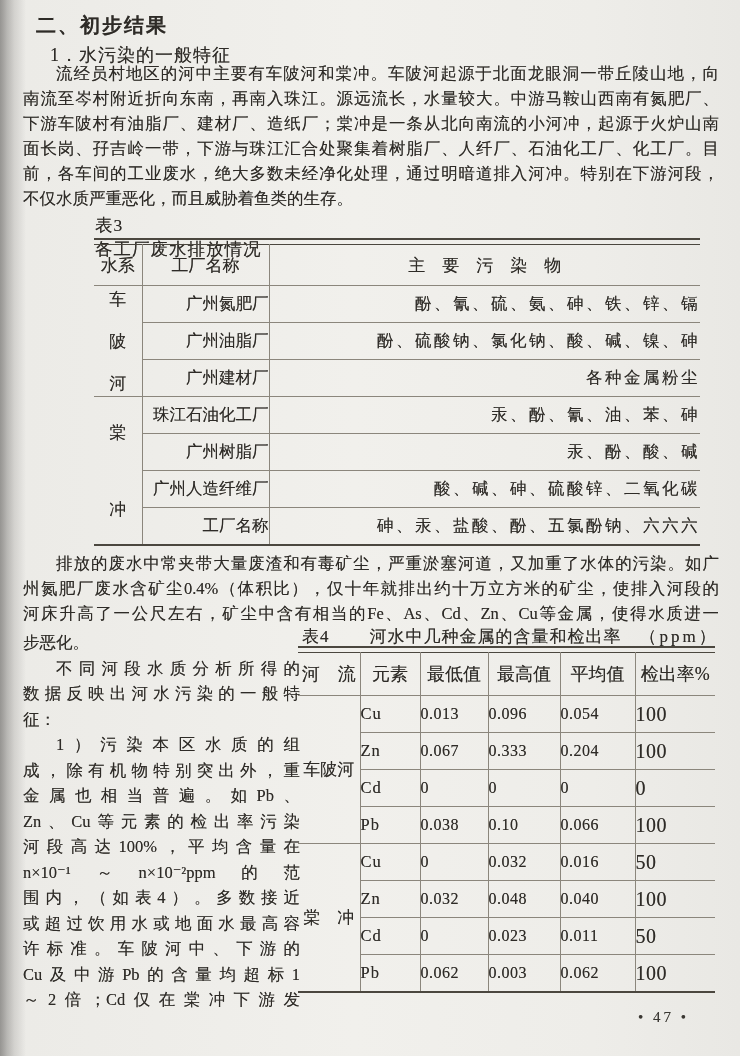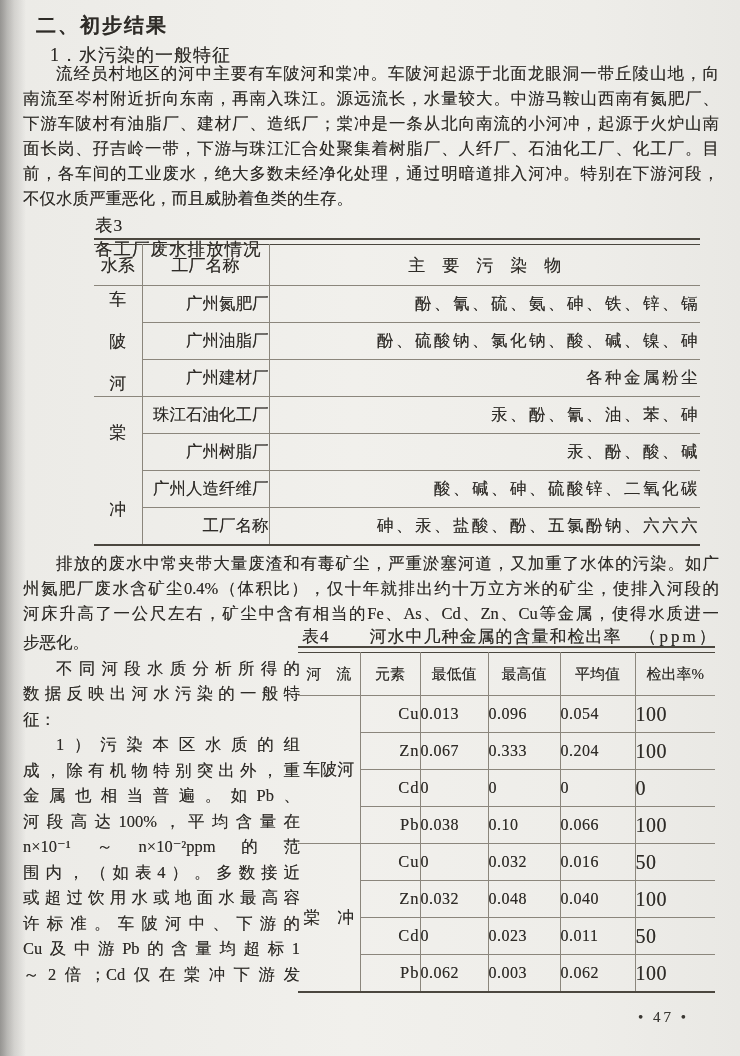--- a/index.html
+++ b/index.html
@@ -47,29 +47,29 @@
   .dline{border-top:2px solid var(--ink-heavy);height:4px;}
   table.dt{border-collapse:collapse;width:100%;
     border-top:1px solid var(--ink-heavy);
     border-bottom:2px solid var(--ink-heavy);
     font-size:16.5px;color:var(--ink);}
   table.dt th,table.dt td{border-bottom:1px solid var(--line);font-weight:normal;padding:0;}
   table.dt th:not(:last-child),table.dt td.vr{border-right:1px solid var(--line);}
   table.dt tr:last-child td{border-bottom:none;}
   .t3 th{height:40px;text-align:center;font-size:17px;}
   .t3 td{height:36px;vertical-align:middle;}
-  .t4 th{height:42px;text-align:center;font-size:15px;}
+  .t4 th{height:42px;text-align:center;font-size:18px;}
   .t4 td{height:36px;vertical-align:middle;}
   .fcell{text-align:right;padding-left:9px;font-size:16.5px;}
   .pcell{text-align:right;padding-left:12px;letter-spacing:2.5px;}
   .rivercell{text-align:center;}
   .vstack{display:flex;flex-direction:column;align-items:center;font-size:17px;}
   .vstack.g3{gap:19px;}
   .vstack.g2{gap:54px;}
-  .ecell{text-align:right;letter-spacing:1px;}
+  .ecell{text-align:left;letter-spacing:1px;}
   .num{text-align:left;padding-left:10px;letter-spacing:.5px;font-size:16px;}
   .rate{text-align:left;font-size:20px;letter-spacing:.5px;}
   .t4 .rcell{text-align:center;font-size:17px;}
   .pageno{position:absolute;left:638px;top:1009px;font-size:15px;letter-spacing:3px;color:#3a3732;}
 </style>
 </head>
 <body>
 
 <div class="page">
   <div class="edge"></div>
@@ -159,20 +159,21 @@
   </div>
 
   <div class="block leftcol">
     <div class="lline">步恶化。</div>
     <div class="lline ind jl">不同河段水质分析所得的</div>
     <div class="lline jl">数据反映出河水污染的一般特</div>
     <div class="lline">征：</div>
     <div class="lline ind jl">1）污染本区水质的组</div>
     <div class="lline jl">成，除有机物特别突出外，重</div>
     <div class="lline jl">金属也相当普遍。如Pb、</div>
+    <div class="lline jl">Zn、Cu等元素的检出率污染</div>
     <div class="lline jl">河段高达100%，平均含量在</div>
     <div class="lline jl">n×10⁻¹～n×10⁻²ppm的范</div>
     <div class="lline jl">围内，（如表4）。多数接近</div>
     <div class="lline jl">或超过饮用水或地面水最高容</div>
     <div class="lline jl">许标准。车陂河中、下游的</div>
     <div class="lline jl">Cu及中游Pb的含量均超标1</div>
     <div class="lline jl">～2倍；Cd仅在棠冲下游发</div>
   </div>
 
   <div class="block tcap cap4">

